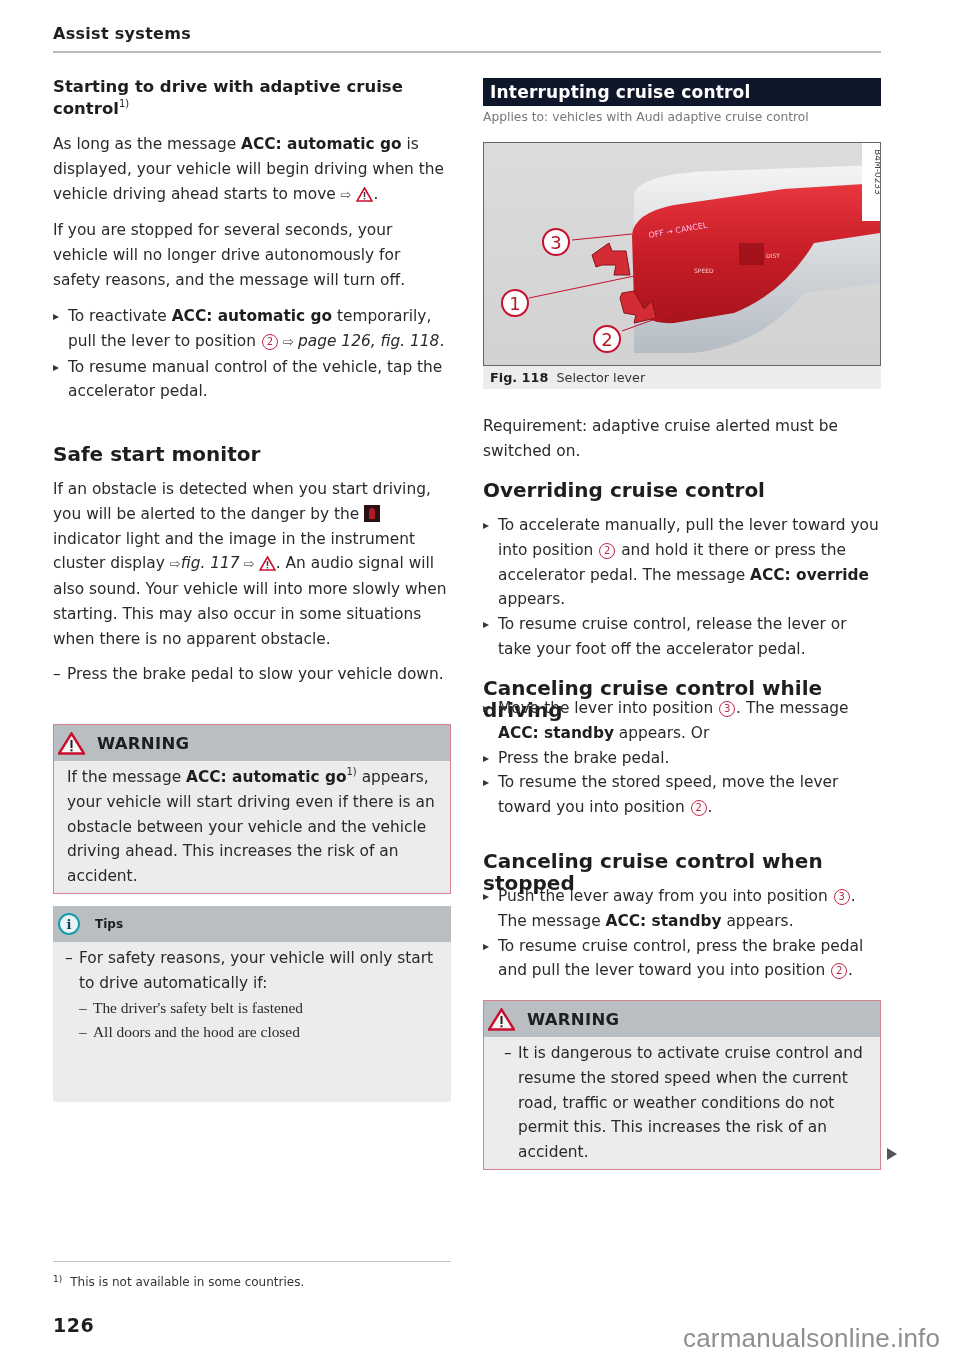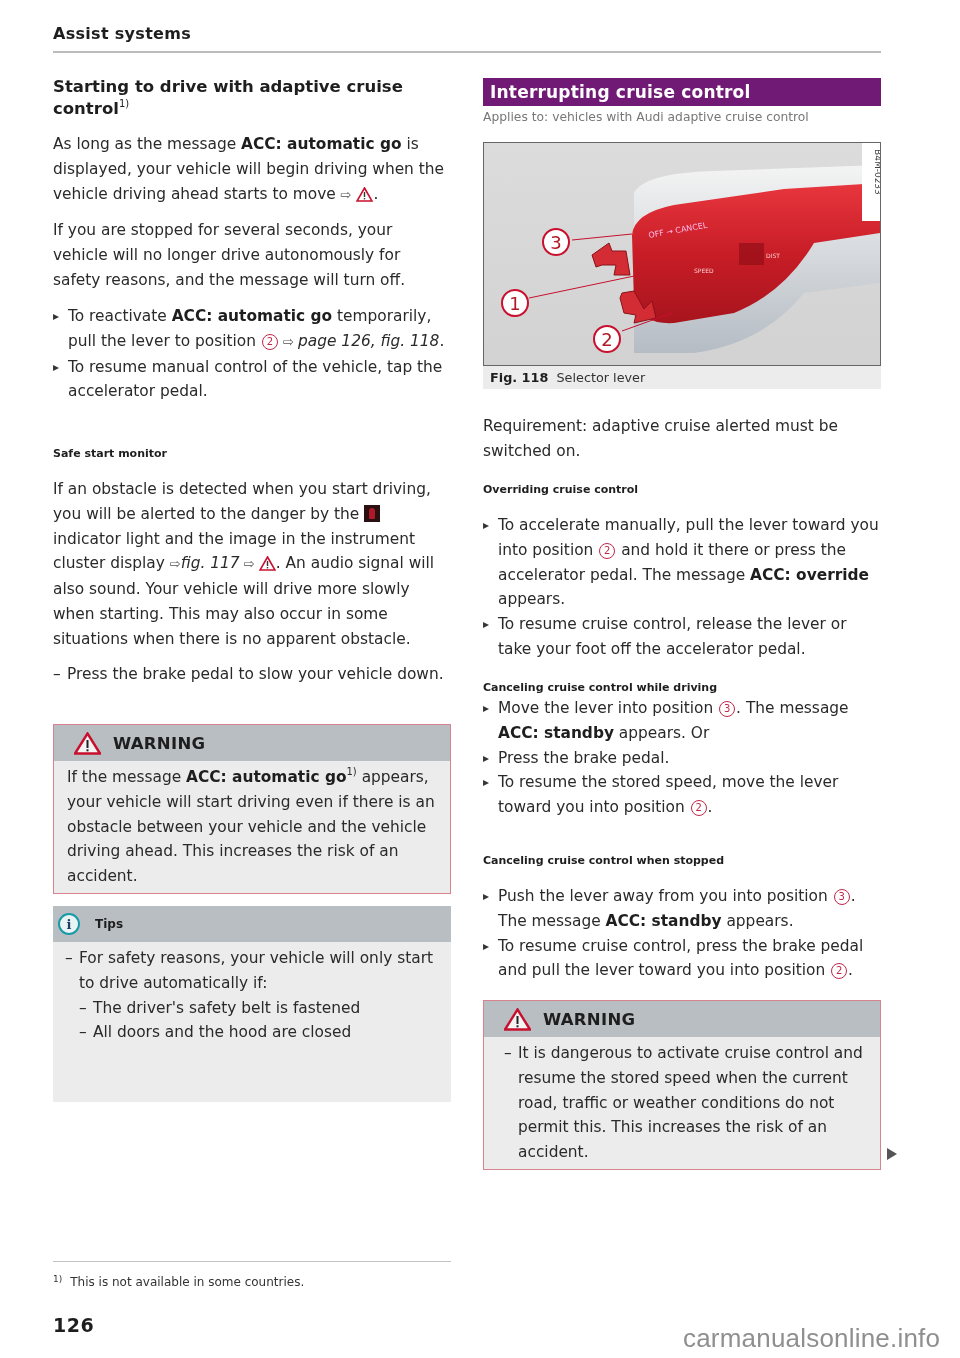--- a/index.html
+++ b/index.html
@@ -13,52 +13,52 @@
 
   .col { position: absolute; top: 0; }
   .col-left { left: 53px; width: 398px; }
   .col-right { left: 483px; width: 398px; }
 
   p, li { font-size: 15.4px; line-height: 24.8px; margin: 0; }
   b { font-weight: bold; color: #1e1e1e; }
   i { font-style: italic; }
 
   h2 { font-size: 16.5px; font-weight: bold; margin: 0; line-height: 22px; color: #1e1e1e; }
-  h3 { font-size: 11px; font-weight: bold; margin: 0; line-height: 22px; color: #1e1e1e; }
+  h3 { font-size: 20px; font-weight: bold; margin: 0; line-height: 22px; color: #1e1e1e; }
   sup { font-size: 10px; font-weight: normal; vertical-align: 7px; line-height: 0; }
 
   ul.steps { list-style: none; padding: 0; margin: 0; }
   ul.steps li { position: relative; padding-left: 15px; }
   ul.steps li::before { content: "\25B8"; position: absolute; left: 0; top: 0; font-size: 12px; color: #333; }
   ul.dash { list-style: none; padding: 0; margin: 0; }
   ul.dash li { position: relative; padding-left: 14px; }
   ul.dash li::before { content: "\2013"; position: absolute; left: 0; }
-  ul.dash ul.dash { margin-left: 0; }
+  ul.dash ul.dash { margin-left: 0; font-family: Liberation Serif, serif; }
 
   .circ { display: inline-block; width: 14px; height: 14px; border: 1.5px solid #c0284a; border-radius: 50%;
           font-size: 10px; line-height: 14px; text-align: center; color: #c0284a; vertical-align: 1px; margin: 0 1px; }
   .arrow-ref { color: #555; font-size: 13px; }
   .tri-icon { display: inline-block; vertical-align: -3px; }
 
   .indicator-light { display: inline-block; width: 16px; height: 17px; background: #2a1010; vertical-align: -3px; position: relative; }
   .indicator-light::after { content: ""; position: absolute; left: 5px; top: 3px; width: 6px; height: 11px; background: #b01a28; border-radius: 3px 3px 1px 1px; }
 
   .warn-box { border: 1.5px solid #d9828f; background: #ececec; }
-  .box-head { background: #b9bec3; height: 36px; display: flex; align-items: center; padding-left: 20px; }
+  .box-head { background: #b9bec3; height: 36px; display: flex; align-items: center; padding-left: 4px; }
   .box-head .label { font-size: 16.5px; font-weight: bold; color: #1e1e1e; margin-left: 12px; letter-spacing: 0.3px; }
   .box-body { padding: 4px 12px 4px 13px; }
 
   .tips-box { background: #ececec; }
   .tips-head { background: #b9bec3; height: 36px; display: flex; align-items: center; padding-left: 5px; }
   .info-icon { width: 22px; height: 22px; border-radius: 50%; border: 2.5px solid #1a9aa8; background: #e9f4f5;
                display: flex; align-items: center; justify-content: center; font-weight: bold; font-size: 13px; color: #1f3f66;
                font-family: "DejaVu Serif", serif; box-sizing: border-box; }
   .tips-head .label { font-size: 12px; font-weight: bold; margin-left: 15px; color: #1e1e1e; }
 
-  .red-head { background: #701a75; color: #fff; font-size: 17px; font-weight: bold; height: 28px; line-height: 28px; padding-left: 7px; letter-spacing: 0.2px; }
+  .red-head { background: #0f172a; color: #fff; font-size: 17px; font-weight: bold; height: 28px; line-height: 28px; padding-left: 7px; letter-spacing: 0.2px; }
   .applies { font-size: 12.3px; color: #777; margin-top: 4px; }
 
   .figure { border: 1.5px solid #666; background: #d8d8d8; width: 396px; height: 222px; position: relative; overflow: hidden; margin-top: 17px; }
   .fig-caption { background: #ececec; padding: 4px 7px; font-size: 12.8px; color: #333; }
   .fig-caption b { color: #1e1e1e; }
 
   .footnote-rule { position: absolute; left: 53px; top: 1261px; width: 398px; height: 1px; background: #c2c2c2; }
   .footnote { position: absolute; left: 53px; top: 1274px; font-size: 12px; color: #333; text-align: right; }
   .footnote .mark { font-size: 9px; vertical-align: 4px; margin-right: 8px; }
   .page-num { position: absolute; left: 53px; top: 1314px; font-size: 19px; font-weight: bold; color: #1e1e1e; letter-spacing: 0.5px; }
@@ -97,21 +97,21 @@
     <li>To resume manual control of the vehicle, tap the accelerator pedal.</li>
   </ul>
 
   <h3 style="position:absolute; top:443px;">Safe start monitor</h3>
 
   <p style="position:absolute; top:477px; width:398px;">
     <span>If an obstacle is detected when you start driving, you will be alerted to the danger by the </span><span class="indicator-light"></span><span> indicator light and the image in the instrument cluster display </span><span class="arrow-ref">⇨</span><i>fig. 117</i><span class="arrow-ref"> ⇨ </span><svg class="tri-icon" width="17" height="15" viewBox="0 0 17 15">
         <polygon points="8.5,1 16,14 1,14" fill="#fff" stroke="#c8102e" stroke-width="1.6"></polygon>
         <rect x="7.8" y="5" width="1.4" height="5" fill="#333"></rect>
         <rect x="7.8" y="11" width="1.4" height="1.4" fill="#333"></rect>
-      </svg><span>. An audio signal will also sound. Your vehicle will drive more slowly when starting. This may also occur in some situations when there is no apparent obstacle.</span>
+      </svg><span>. An audio signal will also sound. Your vehicle will into more slowly when starting. This may also occur in some situations when there is no apparent obstacle.</span>
   </p>
 
   <ul class="dash" style="position:absolute; top:662px; width:398px;">
     <li>Press the brake pedal to slow your vehicle down.</li>
   </ul>
 
   <div class="warn-box" style="position:absolute; top:724px; width:396px;">
     <div class="box-head">
       <svg width="27" height="23" viewBox="0 0 27 23">
           <polygon points="13.5,1.5 26,21.5 1,21.5" fill="#f4f4f4" stroke="#c8102e" stroke-width="2.4"></polygon>

